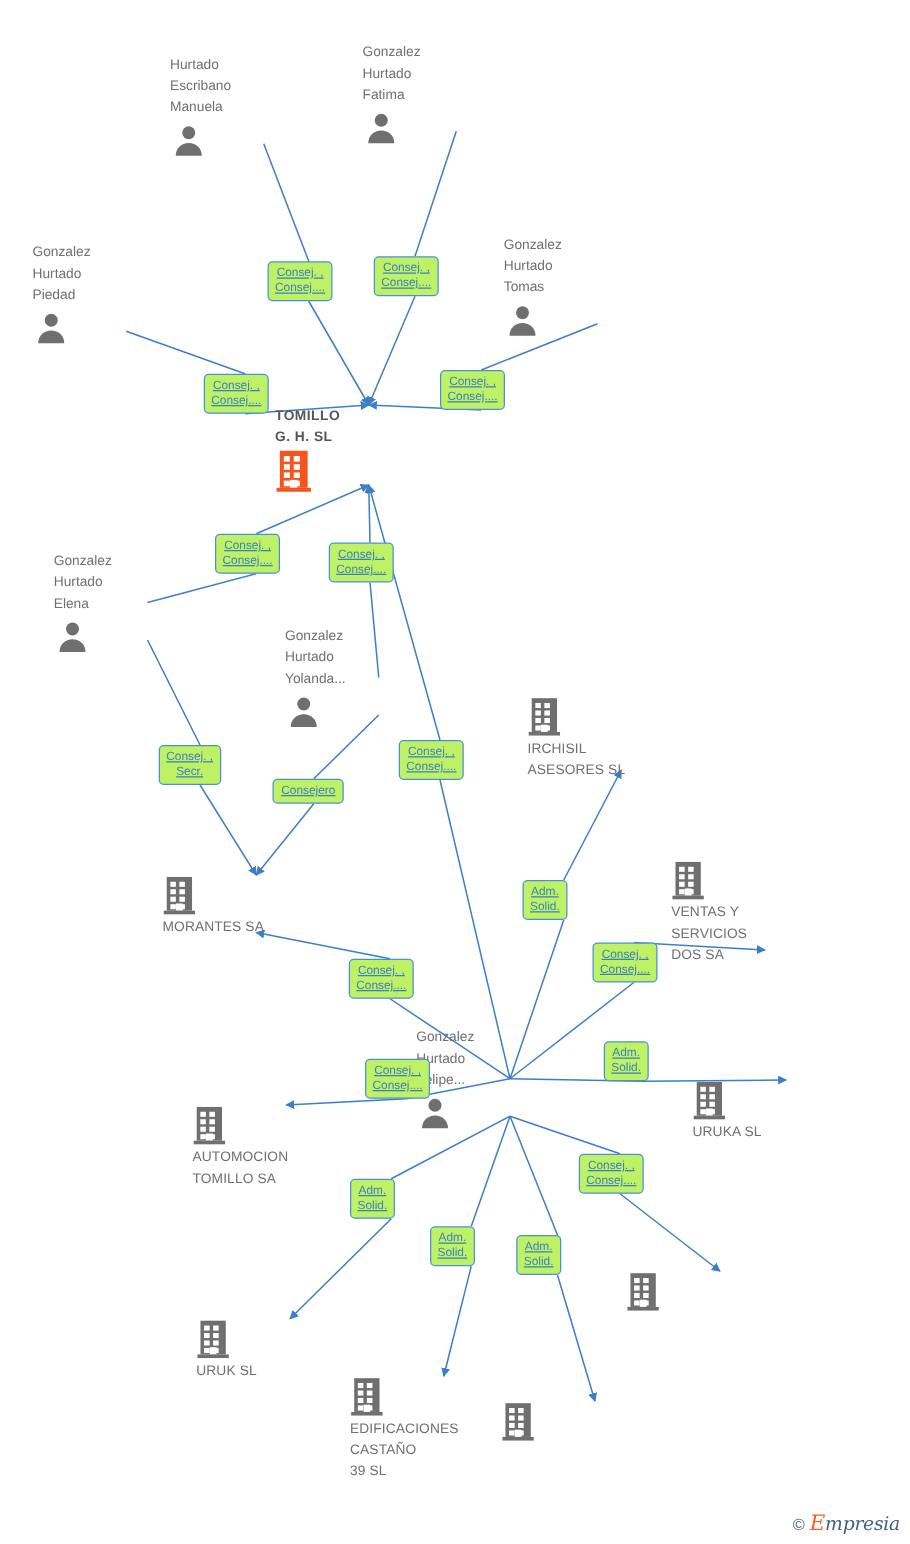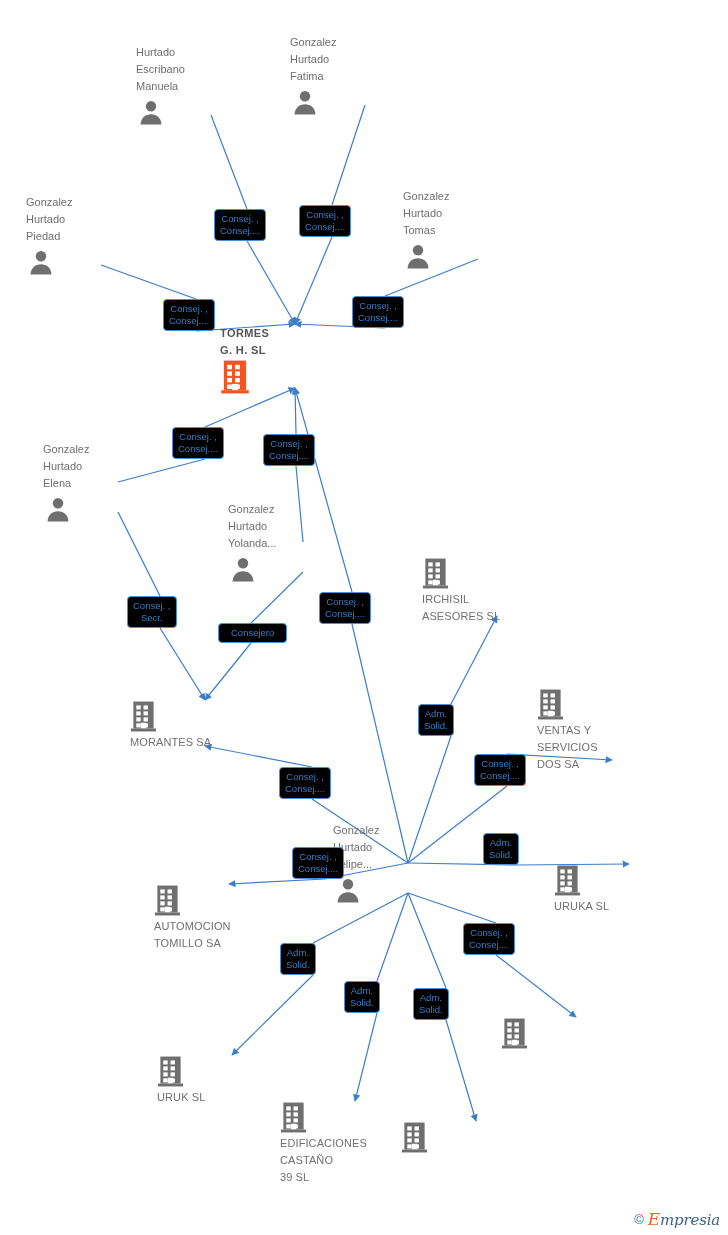--- a/index.html
+++ b/index.html
@@ -46,33 +46,34 @@
     color:#555555;
     font-weight:bold;
     font-size:11px;
     letter-spacing:0.4px;
   }
 
   
   .chip{
     position:absolute;
     box-sizing:border-box;
-    background:#000000;
+    background:#bef264;
     border:1px solid #4a90d9;
     border-radius:4px;
     color:#3a7ec6;
     font-size:9.5px;
     line-height:12px;
     text-align:center;
     padding:3px 5px;
     white-space:pre-line;
     margin-left:-33px;            
     margin-top:-16px;
-  }
-  .chip.one-line{margin-top:-10px;padding:3px 12px;}
+    text-decoration:underline;
+  }
+  .chip.one-line{margin-top:-10px;padding:3px 6px;}
 
   
   #watermark{
     position:absolute;
     right:8px;
     bottom:6px;
     display:flex;
     align-items:center;
     gap:4px;
     user-select:none;
@@ -173,21 +174,21 @@
       <div class="node person" style="left: 478px; top: 188px;">
         <span class="label">Gonzalez
 Hurtado
 Tomas</span>
         <span class="glyph"><svg width="30" height="30" viewBox="0 0 30 30" aria-hidden="true">
             <circle cx="15" cy="9.2" r="5.2" fill="#6f6f6f"></circle>
             <path d="M4.6 27.5c0-6.1 4.7-10.2 10.4-10.2s10.4 4.1 10.4 10.2z" fill="#6f6f6f"></path>
           </svg></span>
       </div>
       <div class="node company central" style="left: 295px; top: 324px;">
-        <span class="label">TORMES
+        <span class="label">TOMILLO
 G. H.  SL</span>
         <span class="glyph"><svg width="30" height="36" viewBox="0 0 28 34" aria-hidden="true">
             <rect x="3.5" y="1.5" width="21" height="28" fill="#f4551e"></rect>
             <rect x="6.5" y="5.5" width="4.6" height="4.2" fill="#ffffff"></rect>
             <rect x="14" y="5.5" width="4.6" height="4.2" fill="#ffffff"></rect>
             <rect x="6.5" y="11.7" width="4.6" height="4.2" fill="#ffffff"></rect>
             <rect x="14" y="11.7" width="4.6" height="4.2" fill="#ffffff"></rect>
             <rect x="6.5" y="17.9" width="4.6" height="4.2" fill="#ffffff"></rect>
             <rect x="14" y="17.9" width="4.6" height="4.2" fill="#ffffff"></rect>
             <rect x="6.5" y="24.1" width="4.6" height="4.2" fill="#ffffff"></rect>

